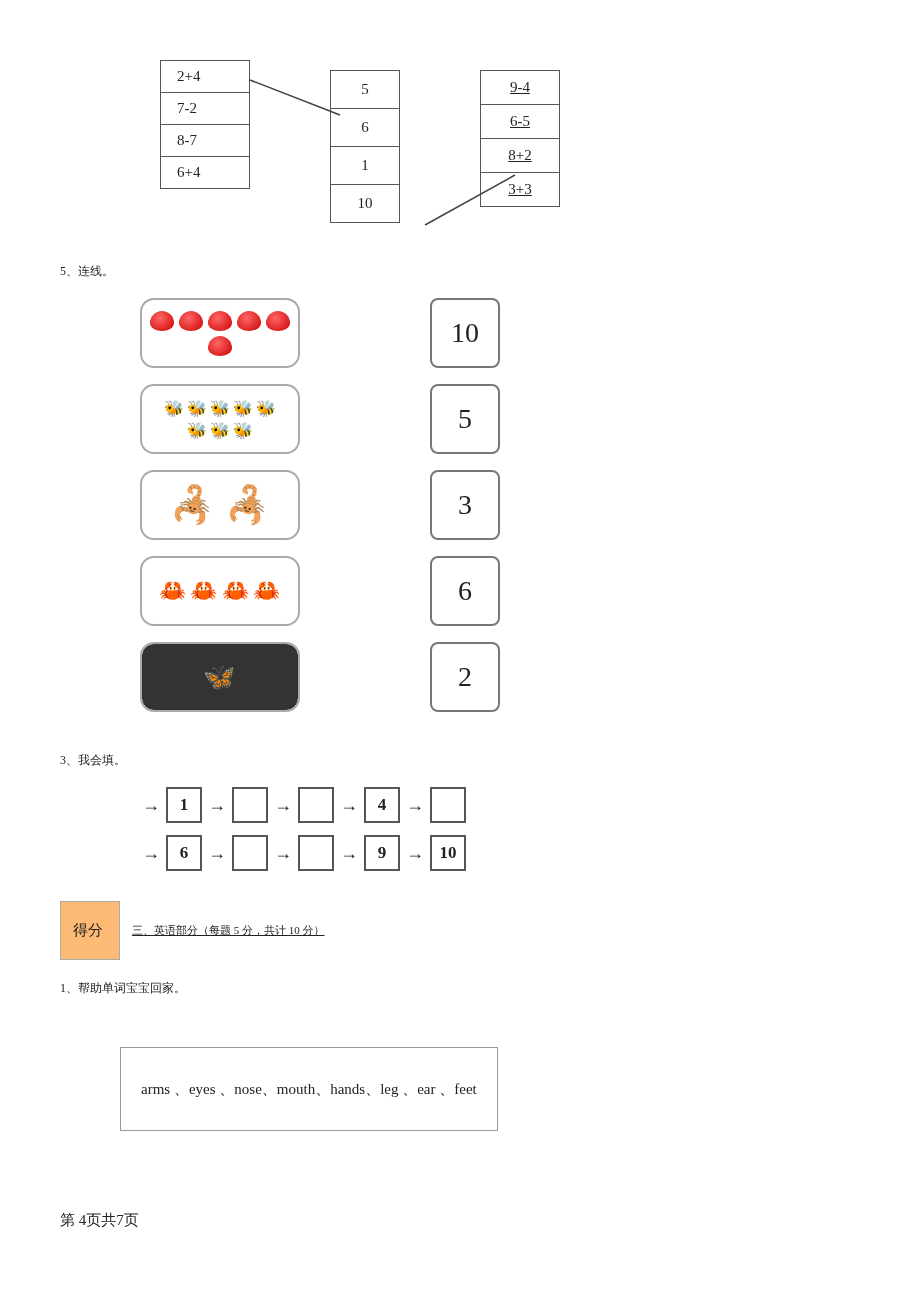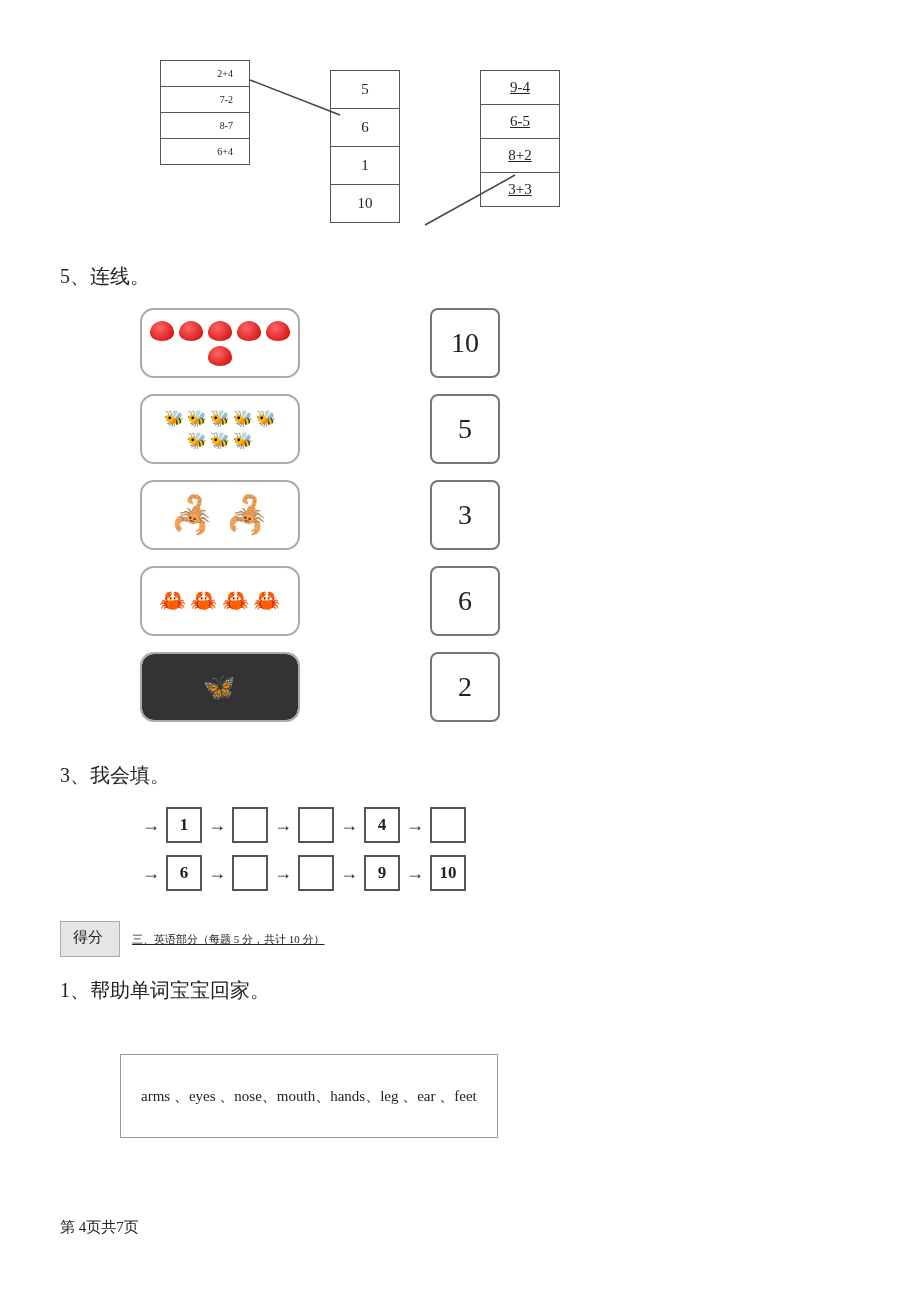--- a/index.html
+++ b/index.html
@@ -15,22 +15,22 @@
 
     .match-col {
       display: flex;
       flex-direction: column;
       border: 1px solid #555;
       min-width: 90px;
     }
     .match-col .cell {
       border-bottom: 1px solid #555;
       padding: 7px 16px;
-      text-align: right;
-      font-size: 10px;
+      text-align: left;
+      font-size: 15px;
     }
     .match-col .cell:last-child { border-bottom: none; }
 
     .match-col2 {
       display: flex;
       flex-direction: column;
       border: 1px solid #555;
       min-width: 70px;
       margin-left: 80px;
       margin-top: 10px;
@@ -55,21 +55,21 @@
     .match-col3 .cell {
       border-bottom: 1px solid #555;
       padding: 8px 14px;
       text-align: center;
       font-size: 15px;
     }
     .match-col3 .cell:last-child { border-bottom: none; }
 
     
     .section-label {
-      font-size: 20px;
+      font-size: 12px;
       margin-bottom: 18px;
       margin-top: 10px;
     }
 
     
     .connect-section {
       display: flex;
       align-items: flex-start;
       margin-bottom: 40px;
       padding-left: 80px;
@@ -193,23 +193,23 @@
     
     .score-section {
       display: flex;
       align-items: center;
       gap: 12px;
       margin-bottom: 20px;
       margin-top: 10px;
     }
     .score-box {
       border: 1px solid #aaa;
-      padding: 6px 12px;
-      font-size: 15px;
-      background: #e5e5e5;
+      padding: 19px 12px;
+      font-size: 15px;
+      background: #fdba74;
       min-width: 60px;
       min-height: 36px;
     }
     .section-title {
       font-size: 11px;
       text-decoration: underline;
     }
 
     
     .english-section {

